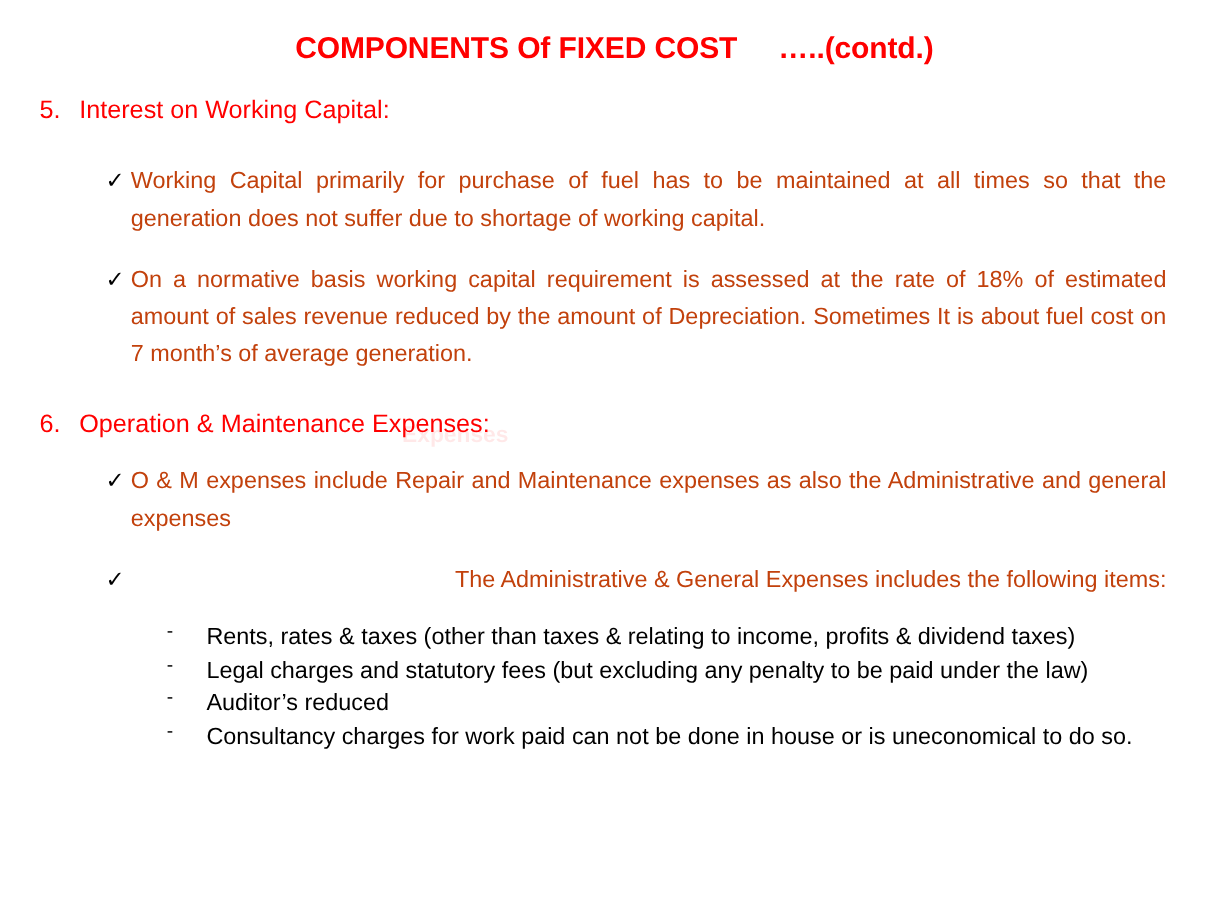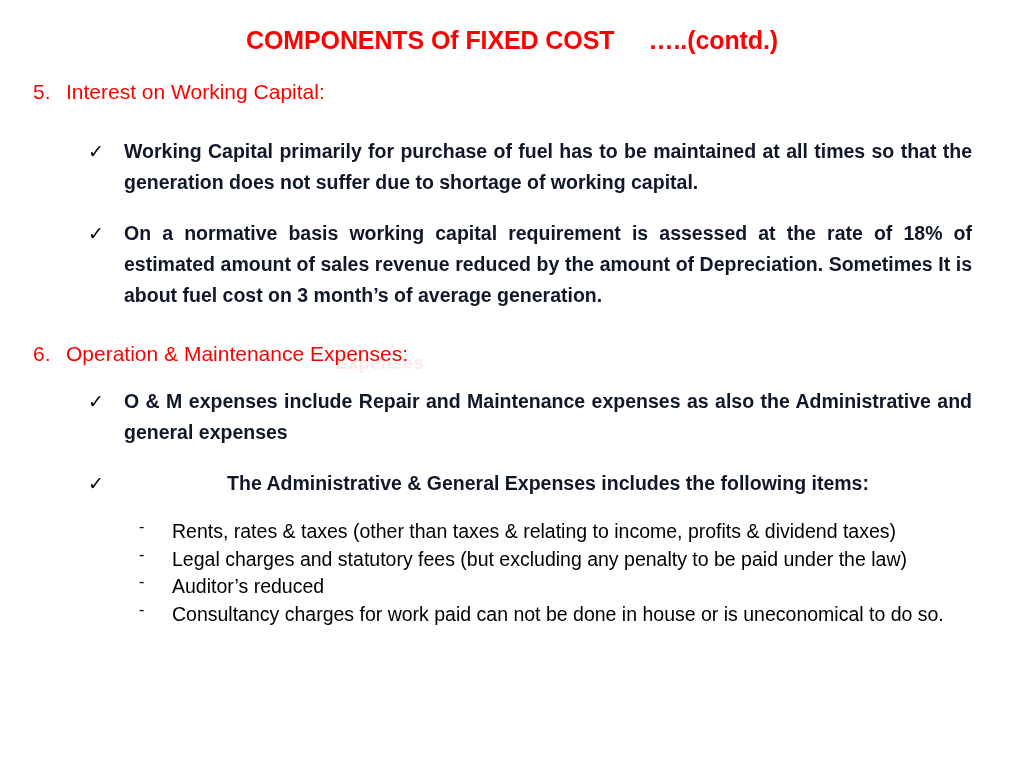--- a/index.html
+++ b/index.html
@@ -72,30 +72,29 @@
   .check-bullet .marker {
     position: absolute;
     left: 0;
     top: 0;
     width: 36px;
     font-size: 19px;
     line-height: 31px;
     color: #000000;
   }
   .check-bullet .body {
-    margin-left: 36px;
+    margin-left: 21px;
     font-size: 19.5px;
     line-height: 31px;
     text-align: justify;
     text-justify: inter-word;
-    color: #0f172a;
-    font-weight: bold;
+    color: #c2410c;
   }
   .check-bullet .body.no-justify {
-    text-align: center;
+    text-align: right;
   }
 
   #bullet-wc-1  { top: 136px; }
   #bullet-wc-2  { top: 218px; }
   #bullet-om-1  { top: 386px; }
   #bullet-om-2  { top: 468px; }
 
   
   .sub-list {
     position: absolute;
@@ -162,21 +161,21 @@
     <span class="num">5.</span><span>Interest on Working Capital:</span>
   </div>
 
   <div class="check-bullet" id="bullet-wc-1">
     <span class="marker">✓</span>
     <div class="body">Working Capital primarily for purchase of fuel has to be maintained at all times so that the generation does not suffer due to shortage of working capital.</div>
   </div>
 
   <div class="check-bullet" id="bullet-wc-2">
     <span class="marker">✓</span>
-    <div class="body">On a normative basis working capital requirement is assessed at the rate of 18% of estimated amount of sales revenue reduced by the amount of Depreciation. Sometimes  It is about fuel cost on 3 month’s of average generation.</div>
+    <div class="body">On a normative basis working capital requirement is assessed at the rate of 18% of estimated amount of sales revenue reduced by the amount of Depreciation. Sometimes  It is about fuel cost on 7 month’s of average generation.</div>
   </div>
 
   <div class="section-heading" id="heading-6">
     <span class="num">6.</span><span>Operation &amp; Maintenance Expenses:</span>
   </div>
 
   <div class="ghost-artifact">Expenses</div>
 
   <div class="check-bullet" id="bullet-om-1">
     <span class="marker">✓</span>

